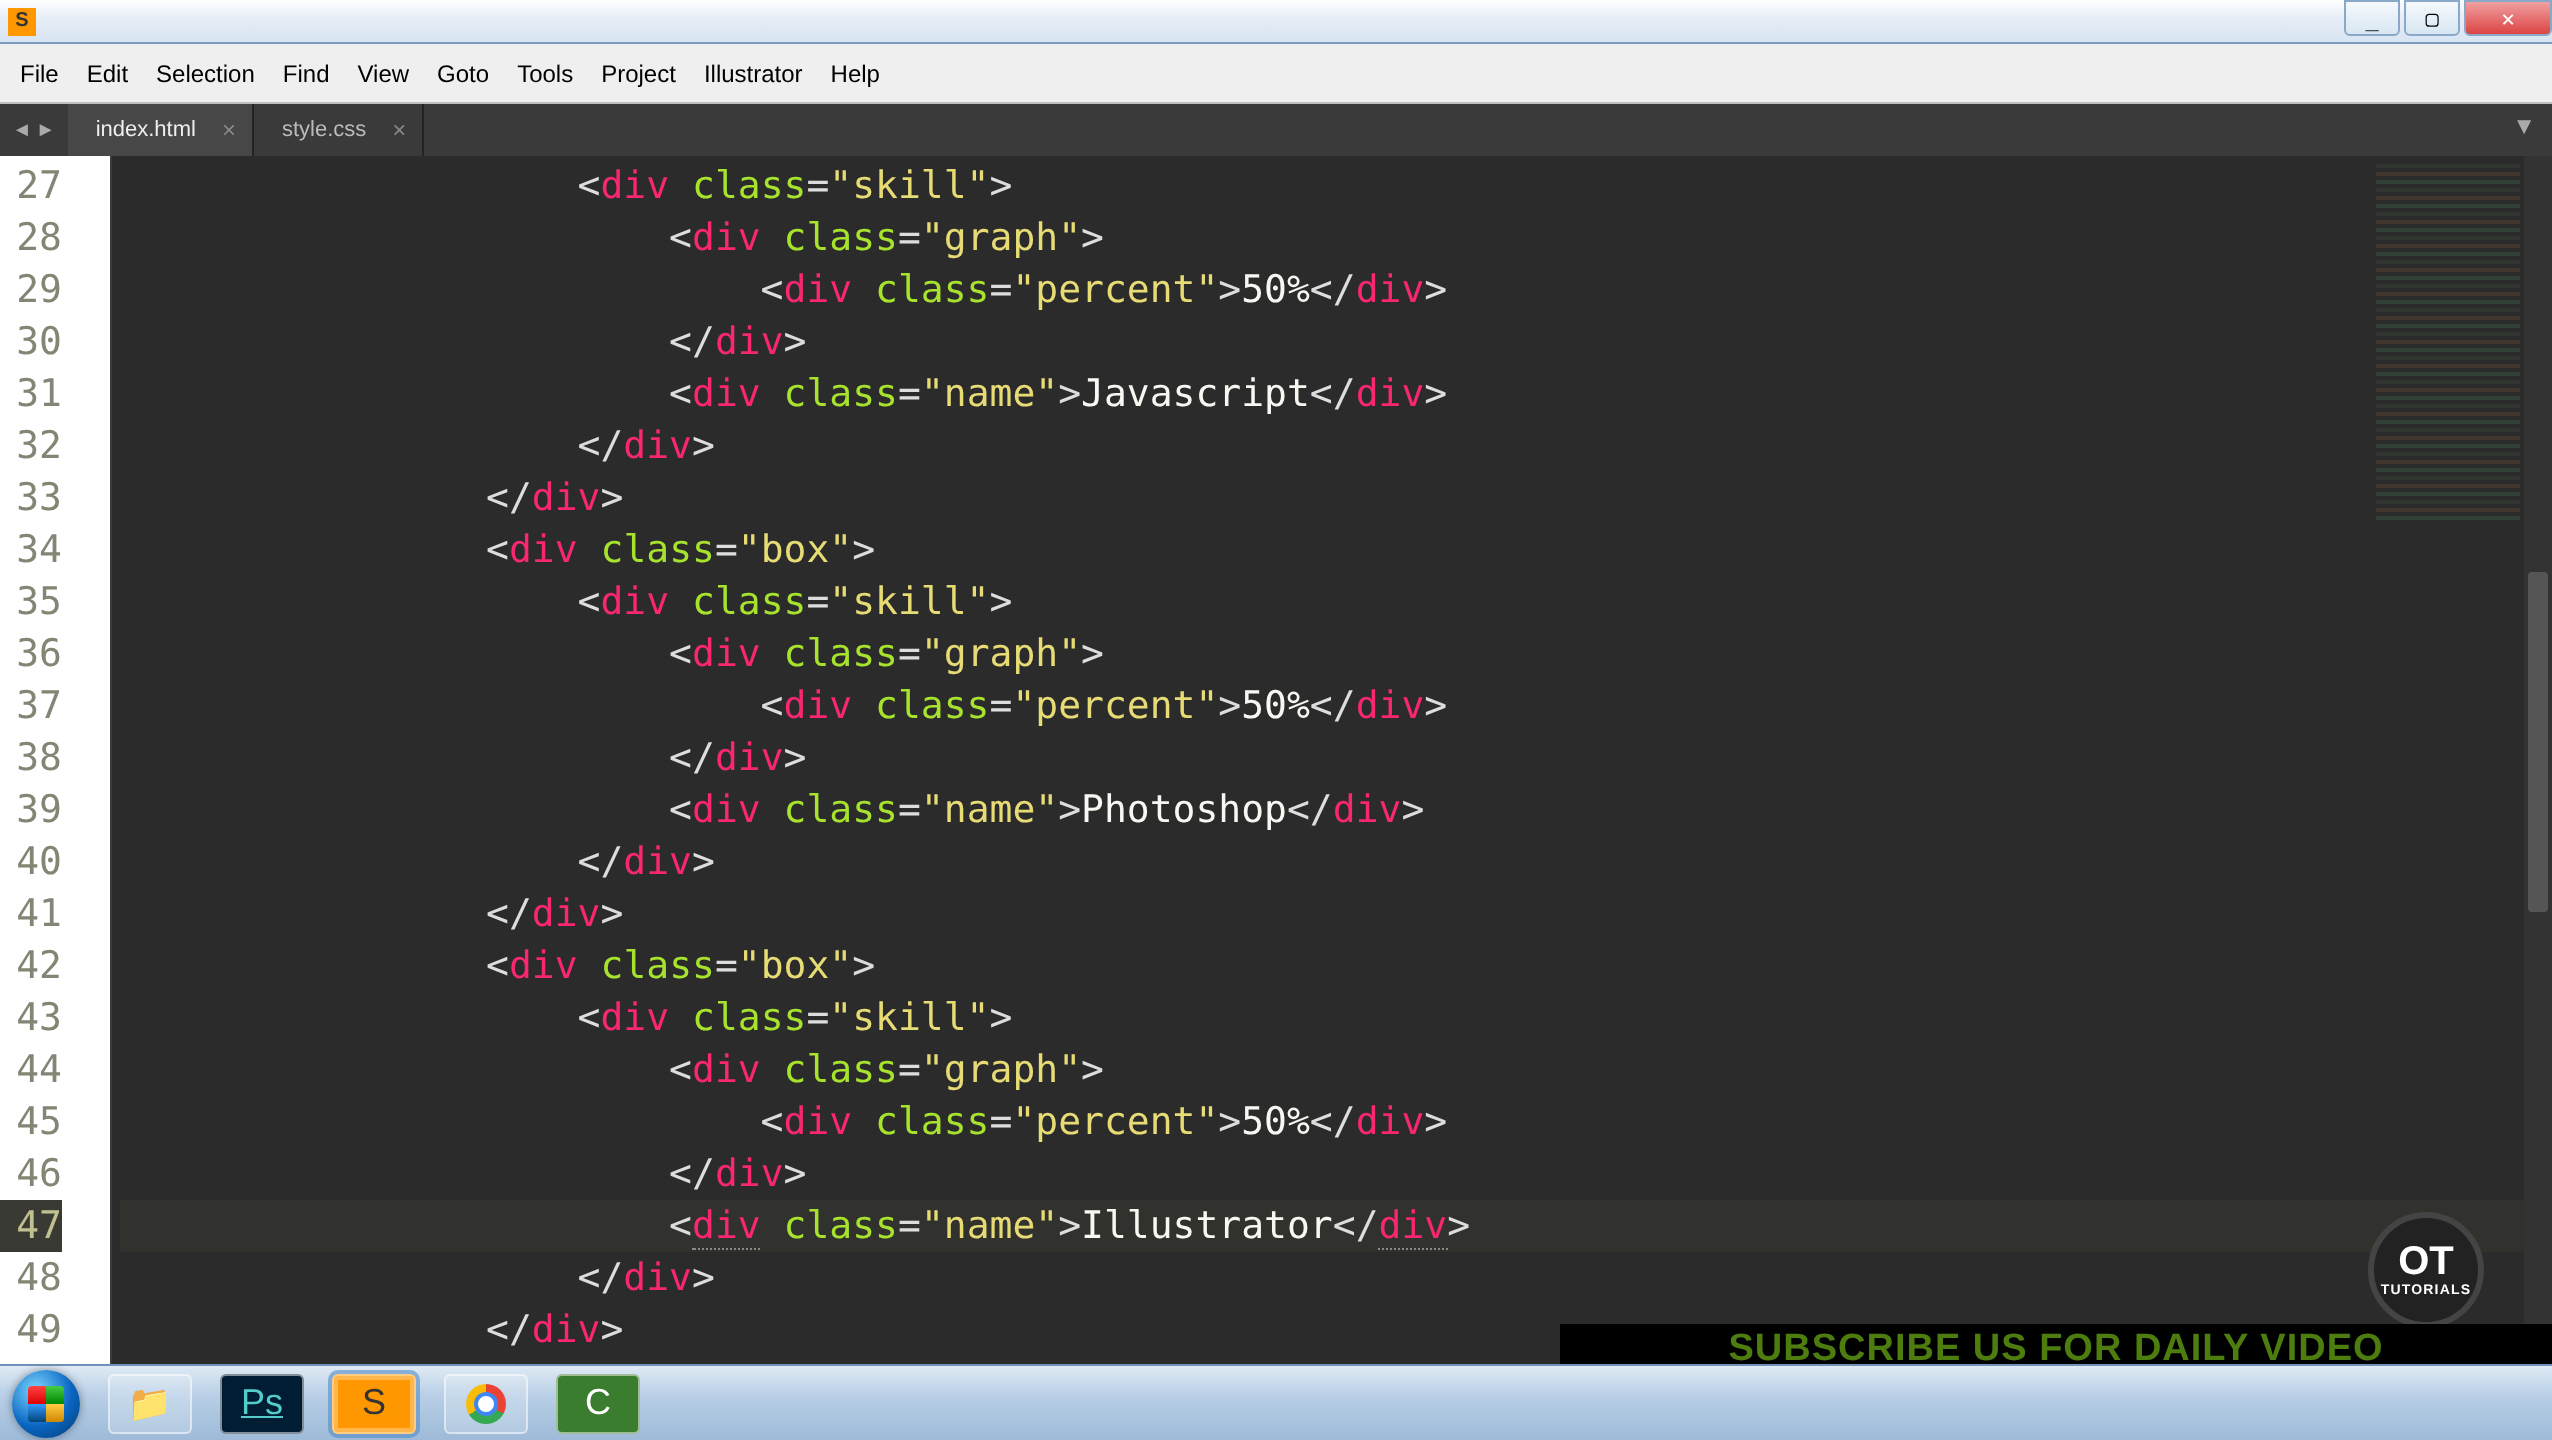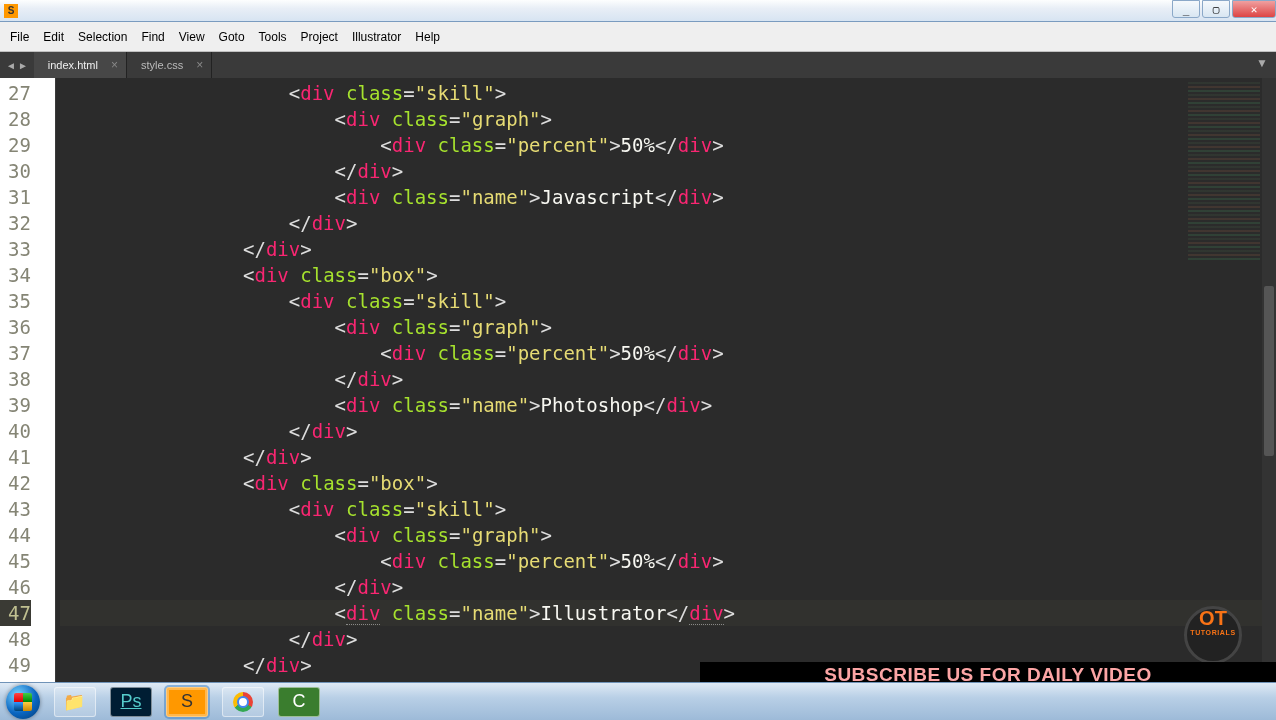--- a/index.html
+++ b/index.html
@@ -153,39 +153,39 @@
     color: #aaa99a;
     font-size: 11px;
     display: flex; align-items: center;
     padding: 0 6px;
   }
   .statusbar .sb-icon {
     width: 10px; height: 10px; background:#999; margin-right: 6px;
   }
   
   .overlay-banner {
-    position: absolute; right: 0; bottom: 32px; width: 576px; height: 26px;
-    background: #000; color: #fca5a5;
+    position: absolute; right: 0; bottom: 32px; width: 496px; height: 26px;
+    background: #000; color: #4d7c0f;
     font-family: Arial, sans-serif; font-weight: 900;
     font-size: 19px; letter-spacing: 0.5px;
     display: flex; align-items: center; justify-content: center;
   }
   .overlay-url {
     position: absolute; right: 0; bottom: 8px; width: 574px; height: 22px;
     background: #e60000; color: #fff;
     font-family: Arial, sans-serif; font-weight: 800;
     font-size: 14px; letter-spacing: 0.4px;
     display: flex; align-items: center; justify-content: center;
   }
   .overlay-logo {
     position: absolute; right: 34px; bottom: 56px;
     width: 58px; height: 58px; border-radius: 50%;
     background: #222; border: 3px solid #444;
-    display: flex; flex-direction: column; align-items: center; 
-    color: #f97316; font-family: Arial; font-weight: 900;
+    display: flex; flex-direction: column; align-items: center; justify-content: center;
+    color: #ffffff; font-family: Arial; font-weight: 900;
   }
   .overlay-logo .ot { font-size: 20px; line-height: 18px;}
   .overlay-logo .sub { font-size: 7px; letter-spacing: .6px; margin-top: 2px;}
   
   .taskbar {
     position: absolute; left: 0; right: 0; bottom: 0; height: 38px;
     background: linear-gradient(#dfeaf5, #b8cfe6 40%, #9dbad8);
     border-top: 1px solid #6f93b8;
     display: flex; align-items: center; gap: 14px;
     padding-left: 6px;

